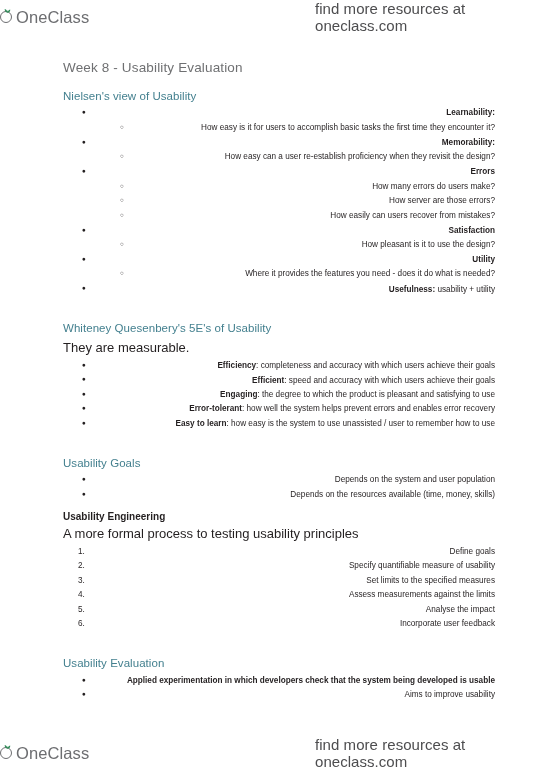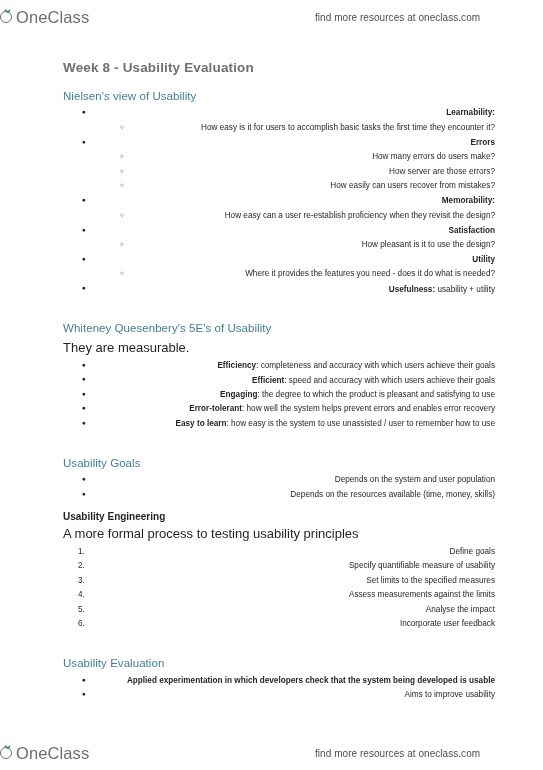--- a/index.html
+++ b/index.html
@@ -63,41 +63,41 @@
   .logo-text {
     font-size: 16.5px;
     color: #6d6e71;
     letter-spacing: 0.1px;
     font-family: "Liberation Sans", sans-serif;
   }
 
   .promo {
     position: absolute;
     left: 315px;
-    font-size: 10px;
+    font-size: 15px;
     color: #4d4d4f;
     letter-spacing: 0.05px;
   }
 
   
   .page {
     position: absolute;
     left: 0;
     top: 60px;
     width: 543px;
   }
   .content {
     margin-left: 63px;
     margin-right: 48px;
   }
 
   .doc-title {
     font-size: 13.5px;
     color: #6f7072;
-    font-weight: 700;
+    font-weight: 400;
     letter-spacing: 0.15px;
     margin: 0 0 4px 0;
     line-height: 1.25;
   }
 
   h2.section-heading {
     font-size: 11.5px;
     font-weight: 400;
     color: #44808f;
     margin: 12px 0 2px 0;
@@ -192,31 +192,31 @@
 
     <h2 class="section-heading">Nielsen's view of Usability</h2>
     <ul class="lvl1">
       <li>
         <span class="bold-term">Learnability:</span>
         <ul class="lvl2">
           <li>How easy is it for users to accomplish basic tasks the first time they encounter it?</li>
         </ul>
       </li>
       <li>
+        <span class="bold-term">Memorability:</span>
+        <ul class="lvl2">
+          <li>How easy can a user re-establish proficiency when they revisit the design?</li>
+        </ul>
+      </li>
+      <li>
         <span class="bold-term">Errors</span>
         <ul class="lvl2">
           <li>How many errors do users make?</li>
           <li>How server are those errors?</li>
           <li>How easily can users recover from mistakes?</li>
-        </ul>
-      </li>
-      <li>
-        <span class="bold-term">Memorability:</span>
-        <ul class="lvl2">
-          <li>How easy can a user re-establish proficiency when they revisit the design?</li>
         </ul>
       </li>
       <li>
         <span class="bold-term">Satisfaction</span>
         <ul class="lvl2">
           <li>How pleasant is it to use the design?</li>
         </ul>
       </li>
       <li>
         <span class="bold-term">Utility</span>

